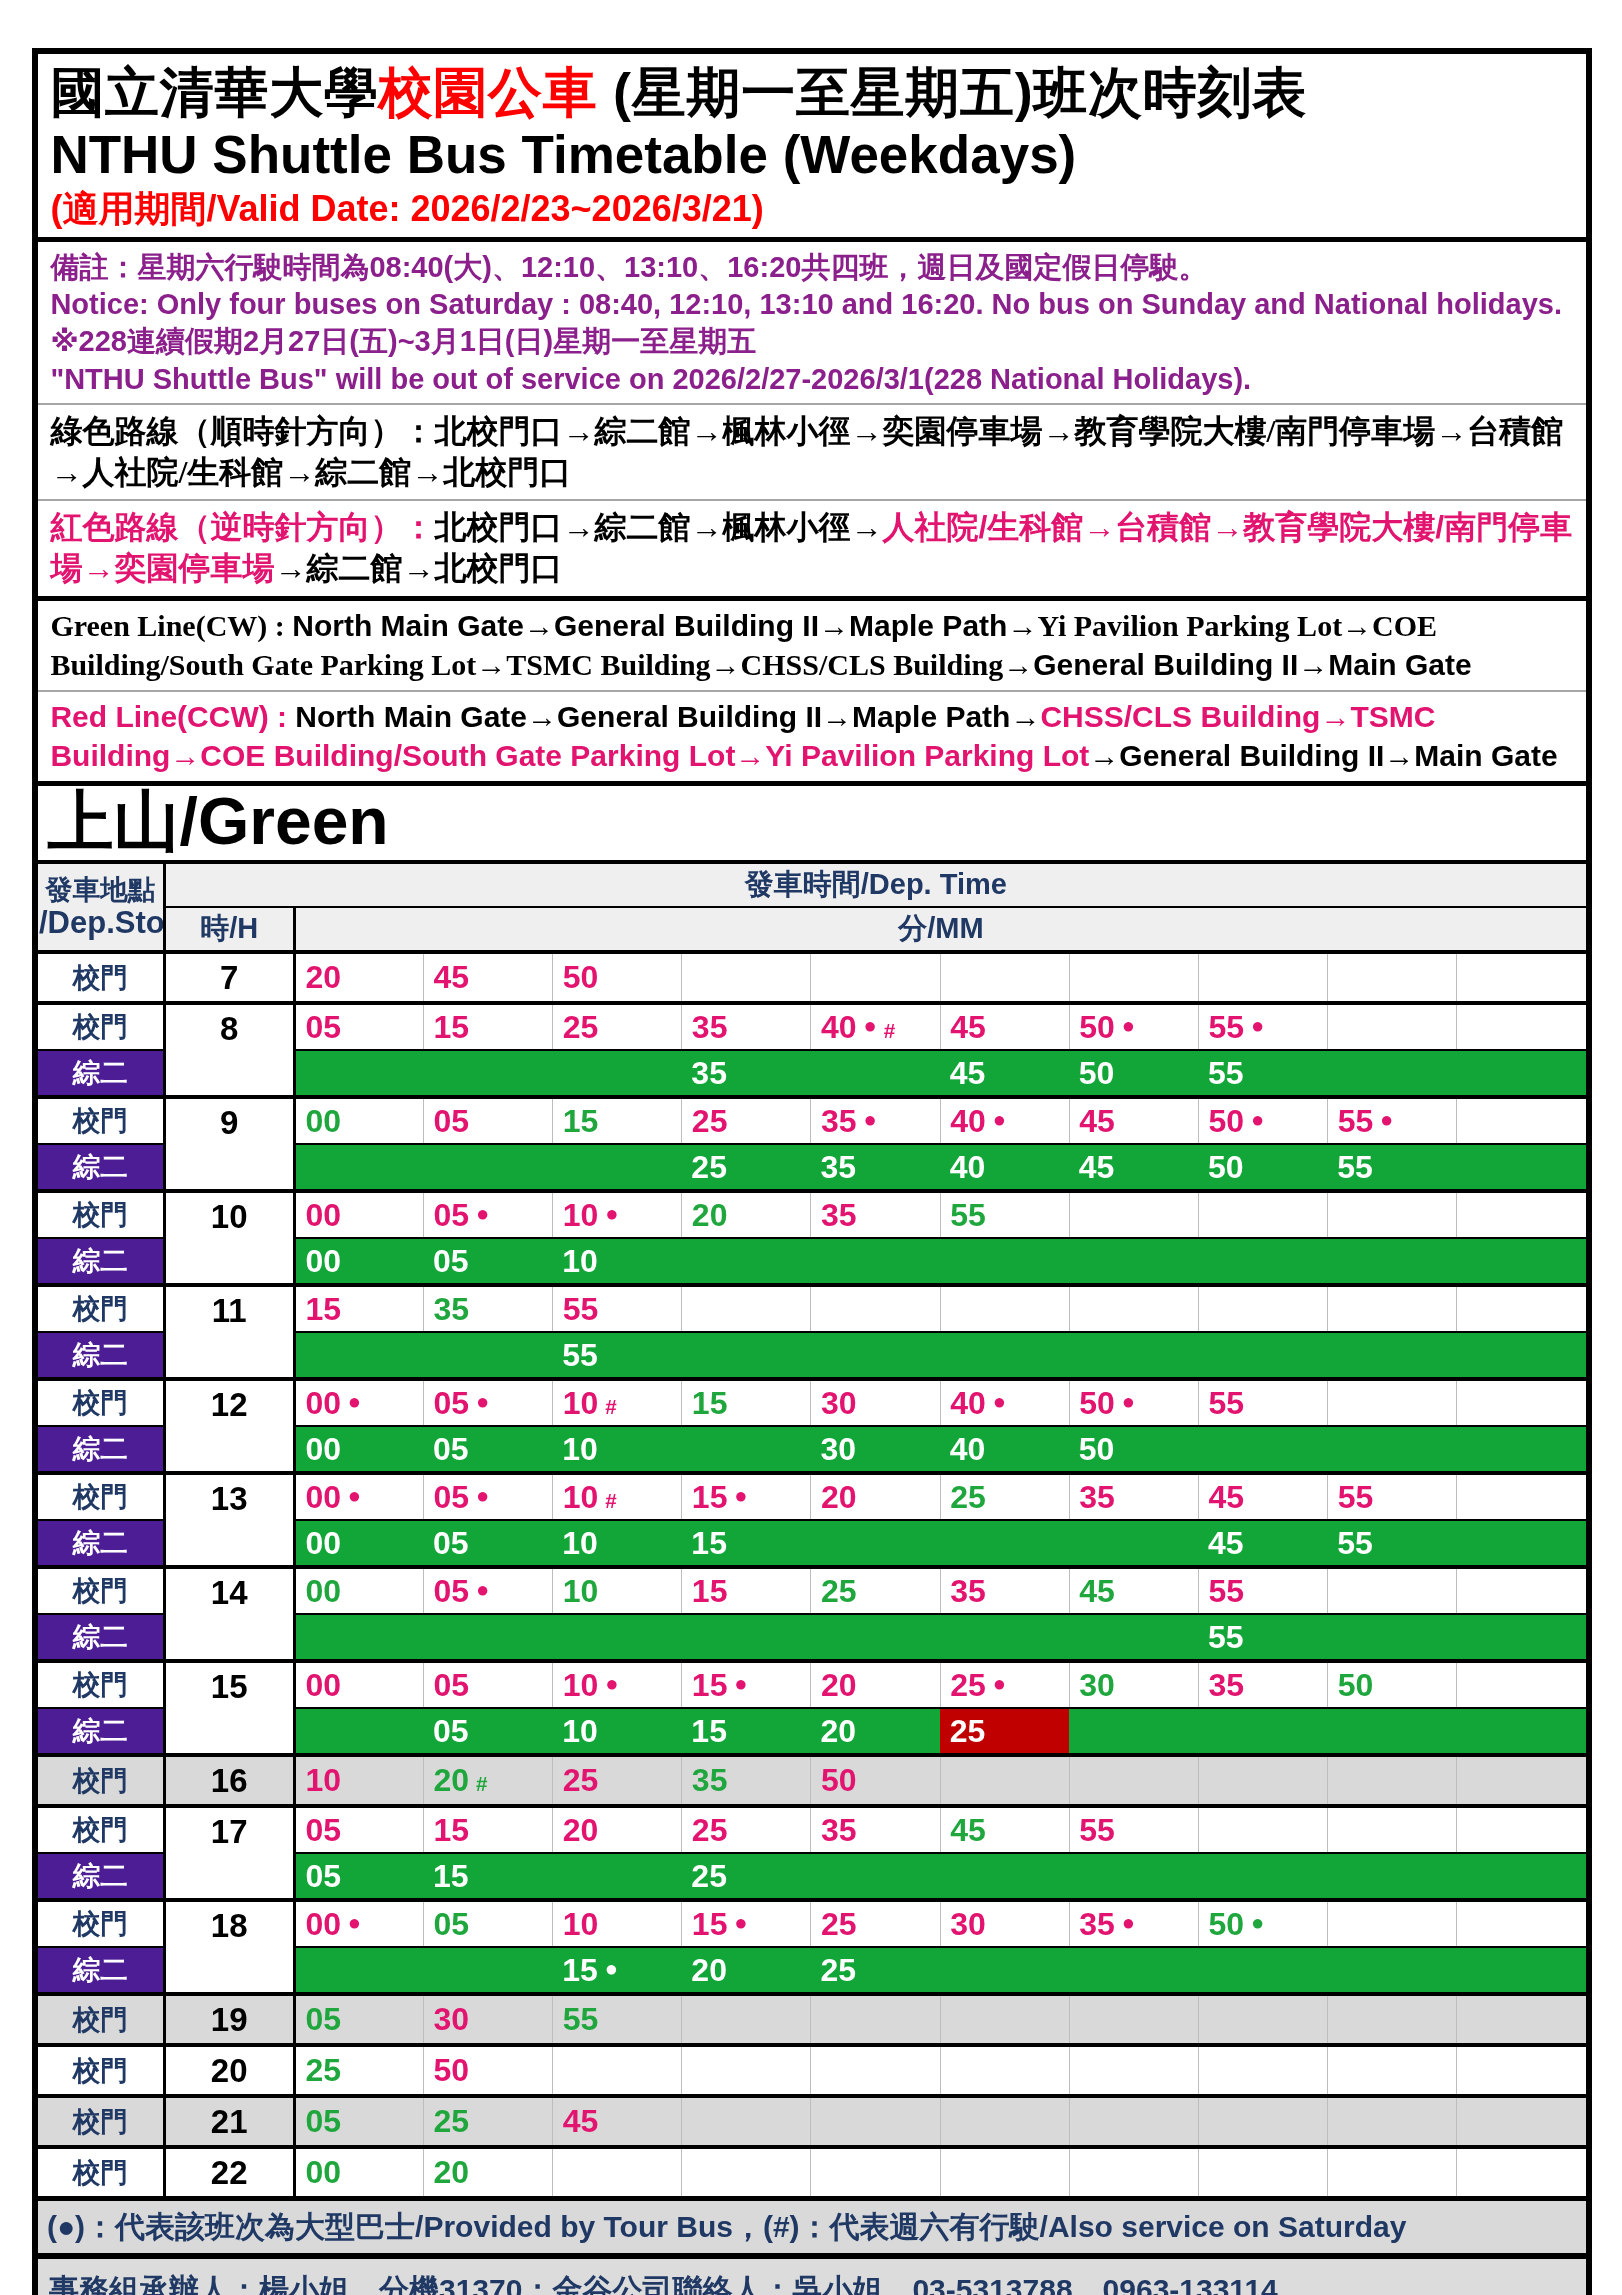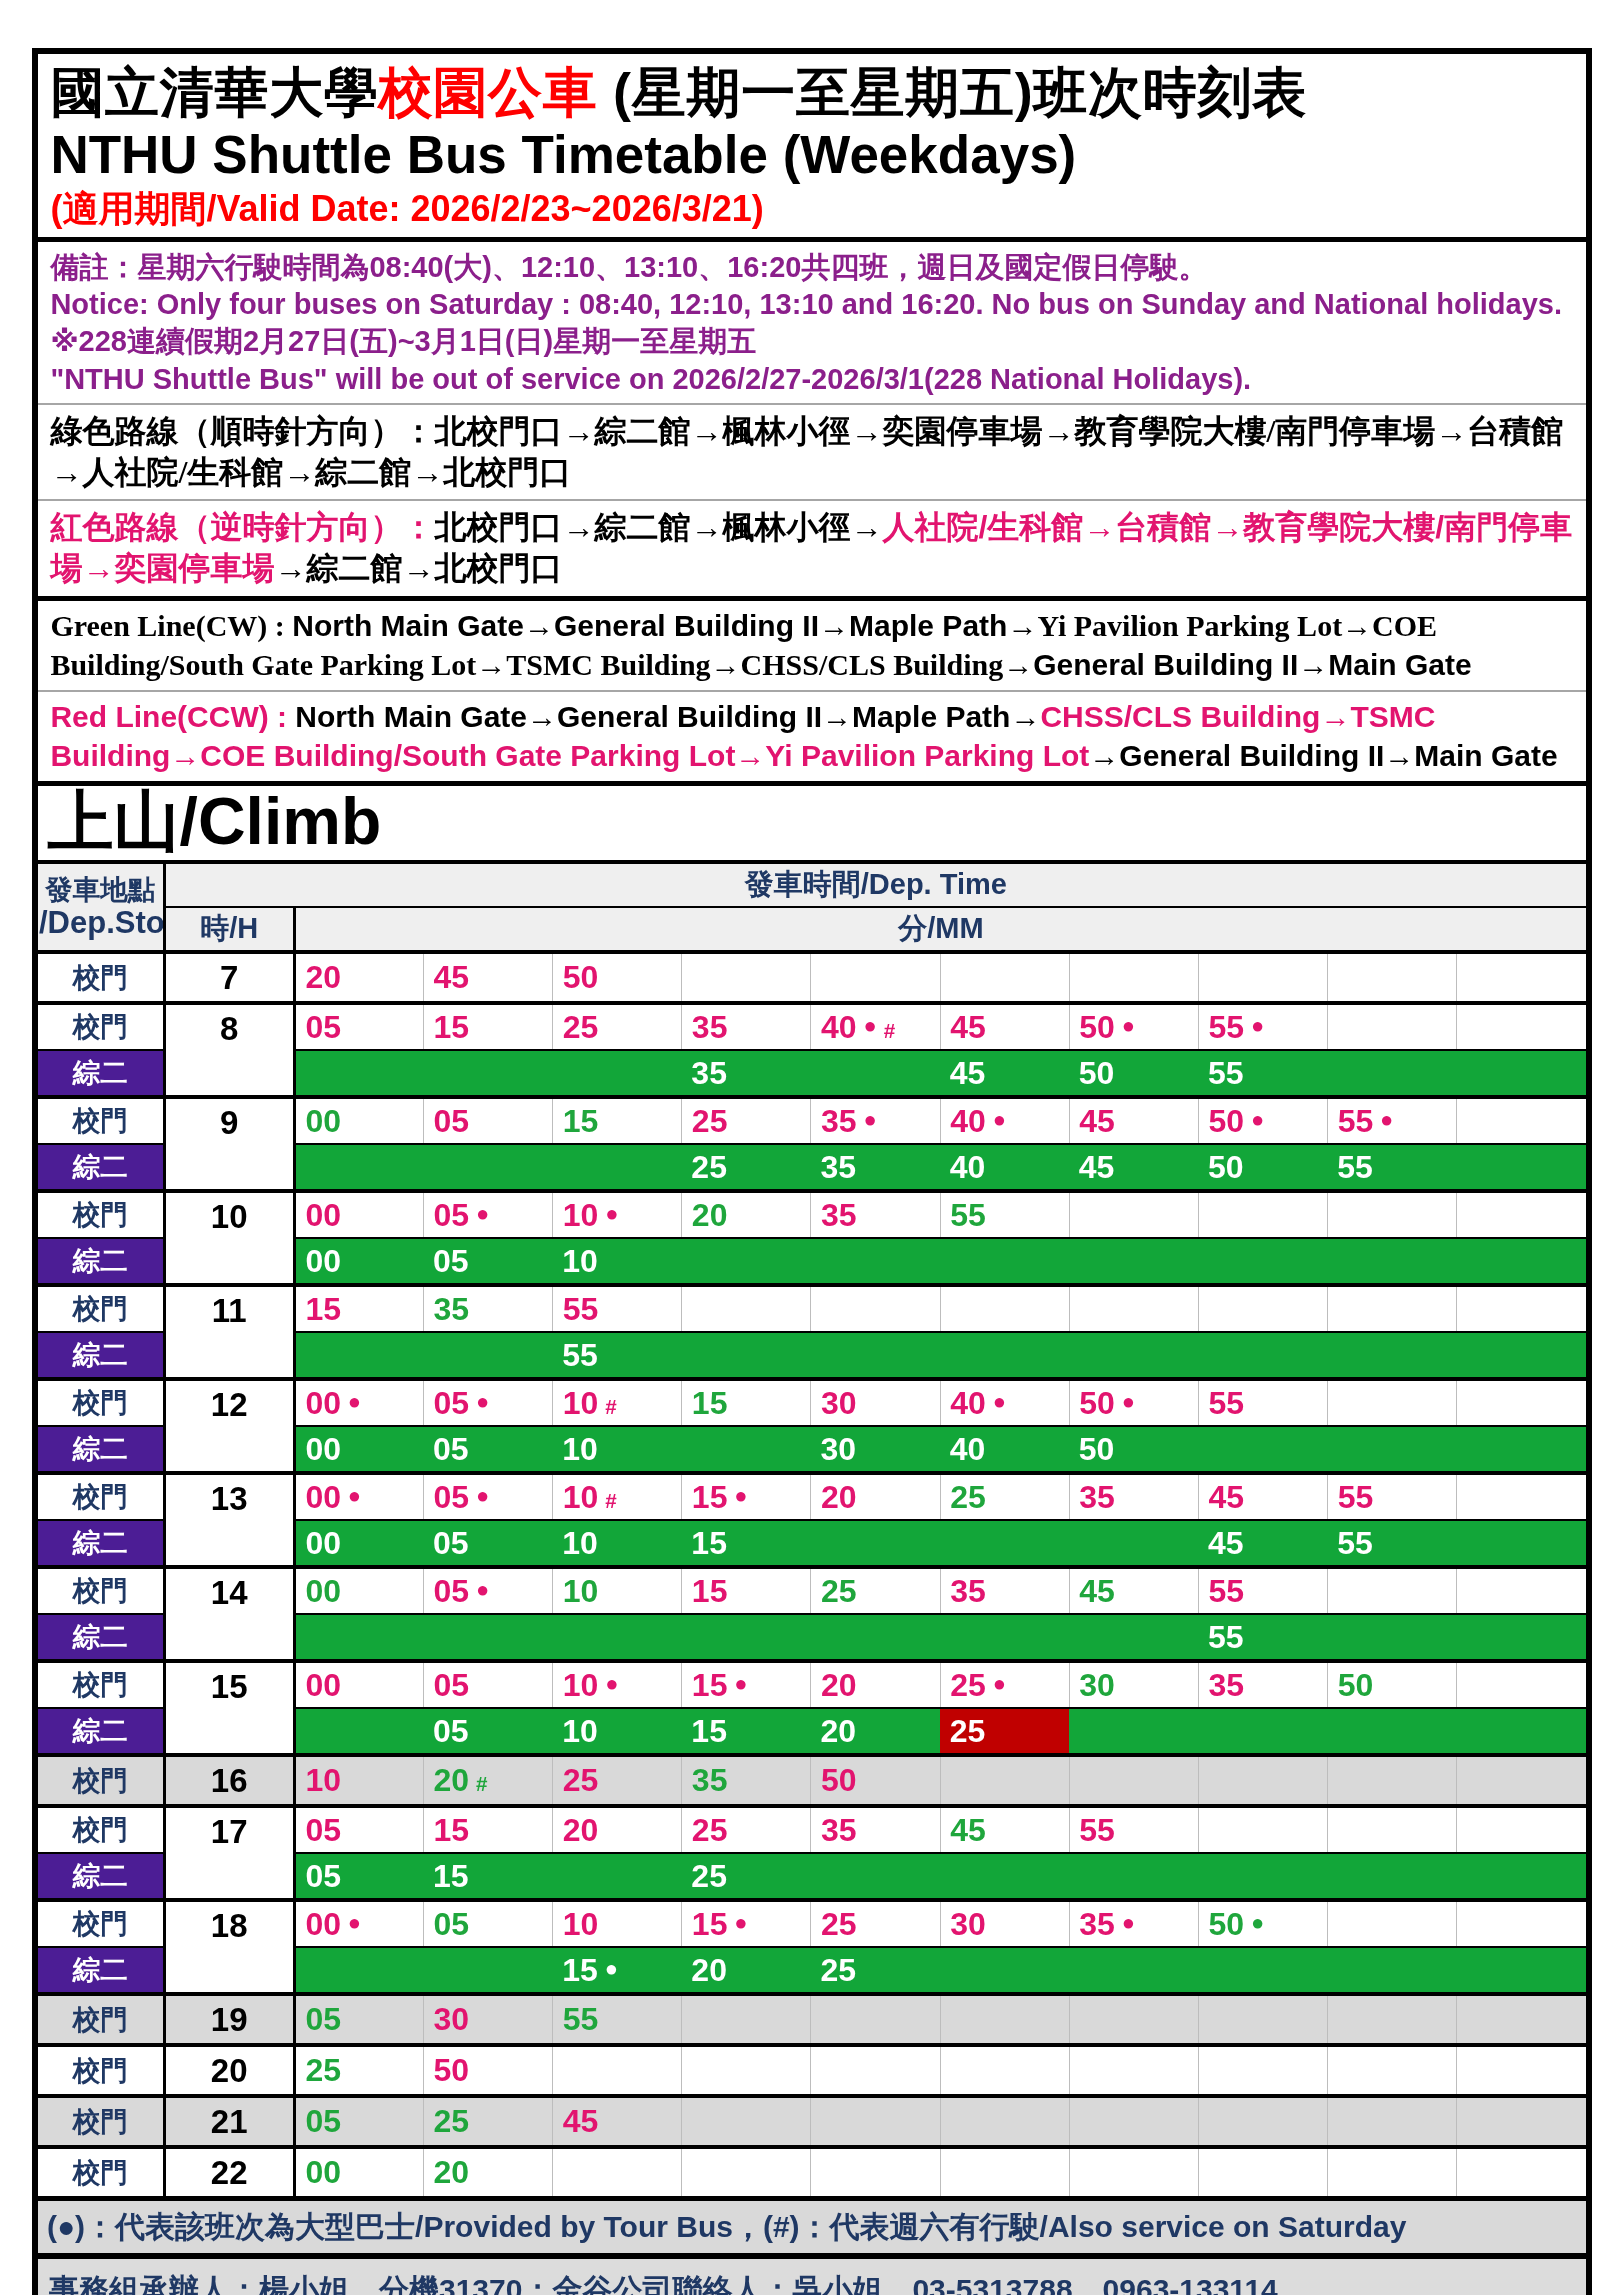--- a/index.html
+++ b/index.html
@@ -100,21 +100,21 @@
   <div class="route zh"><span class="c-pink">紅色路線（逆時針方向）：</span><span class="c-black">北校門口→綜二館→楓林小徑→</span><span class="c-pink">人社院/生科館→台積館→教育學院大樓/南門停車場→奕園停車場</span><span class="c-black">→綜二館→北校門口</span></div>
 
   <div class="rule-black"></div>
 
   <div class="route en"><span class="c-green">Green Line(CW) : </span><span class="c-black">North Main Gate→General Building II→Maple Path→</span><span class="c-green">Yi Pavilion Parking Lot→COE Building/South Gate Parking Lot→TSMC Building→CHSS/CLS Building</span><span class="c-black">→General Building II→Main Gate</span></div>
   <div class="rule-gray"></div>
   <div class="route en"><span class="c-pink">Red Line(CCW) : </span><span class="c-black">North Main Gate→General Building II→Maple Path→</span><span class="c-pink">CHSS/CLS Building→TSMC Building→COE Building/South Gate Parking Lot→Yi Pavilion Parking Lot</span><span class="c-black">→General Building II→Main Gate</span></div>
 
   <div class="rule-black"></div>
 
-  <div class="section-title">上山/Climb</div>
+  <div class="section-title">上山/Green</div>
 
   <table class="tt">
     <colgroup>
       <col style="width:125px">
         <col style="width:129px">
       <col style="width:128px">
         <col style="width:128px">
         <col style="width:128px">
         <col style="width:128px">
         <col style="width:128px">

